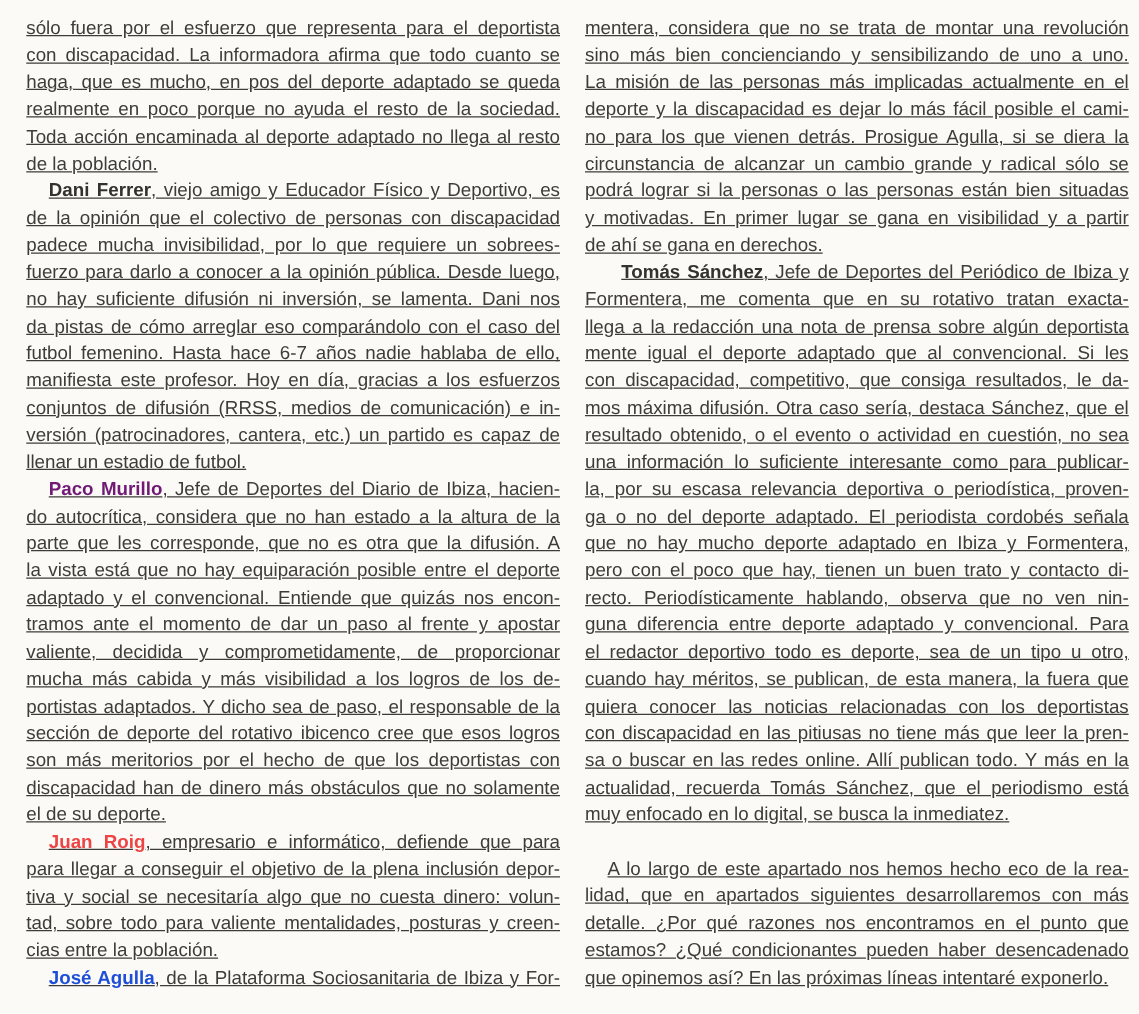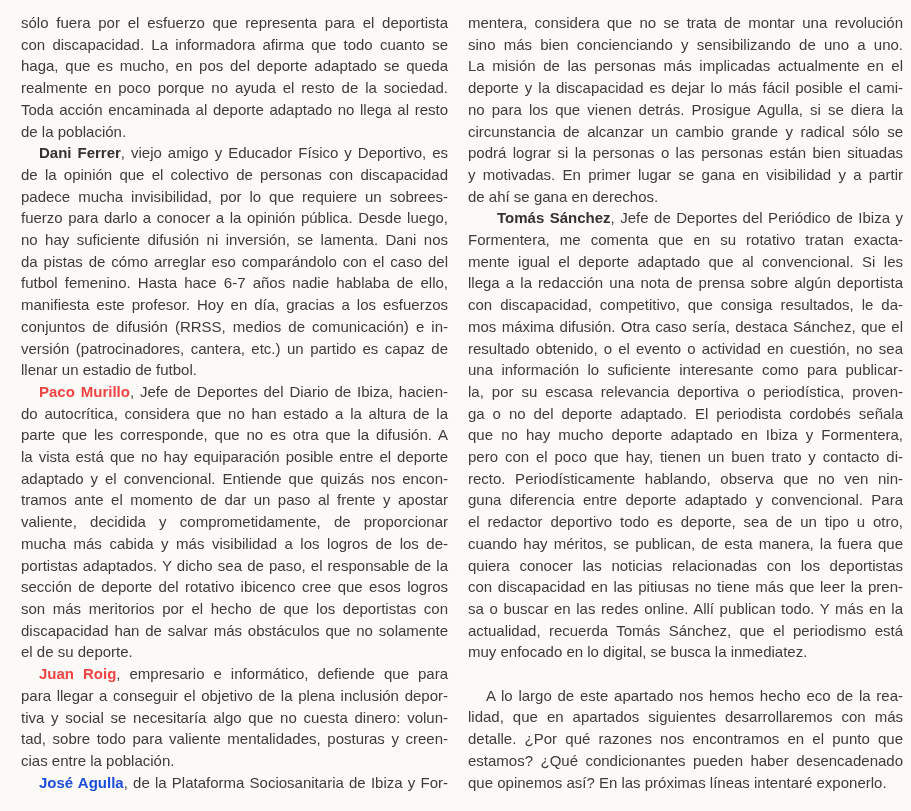--- a/index.html
+++ b/index.html
@@ -33,21 +33,21 @@
   .p-indent .line:first-child { padding-left: 18px; }
   .line b {
     font-weight: 700;
     color: #34322f;
     letter-spacing: 0;
   }
 </style>
 </head>
 <body style="background: rgb(251, 250, 247);">
 
-<main style="color: rgb(62, 60, 56);">
+<main style="color: rgb(62, 60, 56); text-decoration: underline;">
   <div class="col">
       <div class="para">
         <div class="line">sólo fuera por el esfuerzo que representa para el deportista</div>
         <div class="line">con discapacidad. La informadora afirma que todo cuanto se</div>
         <div class="line">haga, que es mucho, en pos del deporte adaptado se queda</div>
         <div class="line">realmente en poco porque no ayuda el resto de la sociedad.</div>
         <div class="line">Toda acción encaminada al deporte adaptado no llega al resto</div>
         <div class="line end">de la población.</div>
       </div>
       <div class="para p-indent">
@@ -57,32 +57,32 @@
         <div class="line">fuerzo para darlo a conocer a la opinión pública. Desde luego,</div>
         <div class="line">no hay suficiente difusión ni inversión, se lamenta. Dani nos</div>
         <div class="line">da pistas de cómo arreglar eso comparándolo con el caso del</div>
         <div class="line">futbol femenino. Hasta hace 6-7 años nadie hablaba de ello,</div>
         <div class="line">manifiesta este profesor. Hoy en día, gracias a los esfuerzos</div>
         <div class="line">conjuntos de difusión (RRSS, medios de comunicación) e in-</div>
         <div class="line">versión (patrocinadores, cantera, etc.) un partido es capaz de</div>
         <div class="line end">llenar un estadio de futbol.</div>
       </div>
       <div class="para p-indent">
-        <div class="line"><b style="color: #ef4444;">Paco Murillo</b>, Jefe de Deportes del Diario de Ibiza, hacien-</div>
+        <div class="line"><b style="color: #701a75;">Paco Murillo</b>, Jefe de Deportes del Diario de Ibiza, hacien-</div>
         <div class="line">do autocrítica, considera que no han estado a la altura de la</div>
         <div class="line">parte que les corresponde, que no es otra que la difusión. A</div>
         <div class="line">la vista está que no hay equiparación posible entre el deporte</div>
         <div class="line">adaptado y el convencional. Entiende que quizás nos encon-</div>
         <div class="line">tramos ante el momento de dar un paso al frente y apostar</div>
         <div class="line">valiente, decidida y comprometidamente, de proporcionar</div>
         <div class="line">mucha más cabida y más visibilidad a los logros de los de-</div>
         <div class="line">portistas adaptados. Y dicho sea de paso, el responsable de la</div>
         <div class="line">sección de deporte del rotativo ibicenco cree que esos logros</div>
         <div class="line">son más meritorios por el hecho de que los deportistas con</div>
-        <div class="line">discapacidad han de salvar más obstáculos que no solamente</div>
+        <div class="line">discapacidad han de dinero más obstáculos que no solamente</div>
         <div class="line end">el de su deporte.</div>
       </div>
       <div class="para p-indent">
         <div class="line"><b style="color: #ef4444;">Juan Roig</b>, empresario e informático, defiende que para</div>
         <div class="line">para llegar a conseguir el objetivo de la plena inclusión depor-</div>
         <div class="line">tiva y social se necesitaría algo que no cuesta dinero: volun-</div>
         <div class="line">tad, sobre todo para valiente mentalidades, posturas y creen-</div>
         <div class="line end">cias entre la población.</div>
       </div>
       <div class="para p-indent">
@@ -97,22 +97,22 @@
         <div class="line">deporte y la discapacidad es dejar lo más fácil posible el cami-</div>
         <div class="line">no para los que vienen detrás. Prosigue Agulla, si se diera la</div>
         <div class="line">circunstancia de alcanzar un cambio grande y radical sólo se</div>
         <div class="line">podrá lograr si la personas o las personas están bien situadas</div>
         <div class="line">y motivadas. En primer lugar se gana en visibilidad y a partir</div>
         <div class="line end">de ahí se gana en derechos.</div>
       </div>
       <div class="para p-indent">
         <div class="line"><b style="color: rgb(52, 50, 47); margin-left: 11px;">Tomás Sánchez</b>, Jefe de Deportes del Periódico de Ibiza y</div>
         <div class="line">Formentera, me comenta que en su rotativo tratan exacta-</div>
+        <div class="line">llega a la redacción una nota de prensa sobre algún deportista</div>
         <div class="line">mente igual el deporte adaptado que al convencional. Si les</div>
-        <div class="line">llega a la redacción una nota de prensa sobre algún deportista</div>
         <div class="line">con discapacidad, competitivo, que consiga resultados, le da-</div>
         <div class="line">mos máxima difusión. Otra caso sería, destaca Sánchez, que el</div>
         <div class="line">resultado obtenido, o el evento o actividad en cuestión, no sea</div>
         <div class="line">una información lo suficiente interesante como para publicar-</div>
         <div class="line">la, por su escasa relevancia deportiva o periodística, proven-</div>
         <div class="line">ga o no del deporte adaptado. El periodista cordobés señala</div>
         <div class="line">que no hay mucho deporte adaptado en Ibiza y Formentera,</div>
         <div class="line">pero con el poco que hay, tienen un buen trato y contacto di-</div>
         <div class="line">recto. Periodísticamente hablando, observa que no ven nin-</div>
         <div class="line">guna diferencia entre deporte adaptado y convencional. Para</div>

